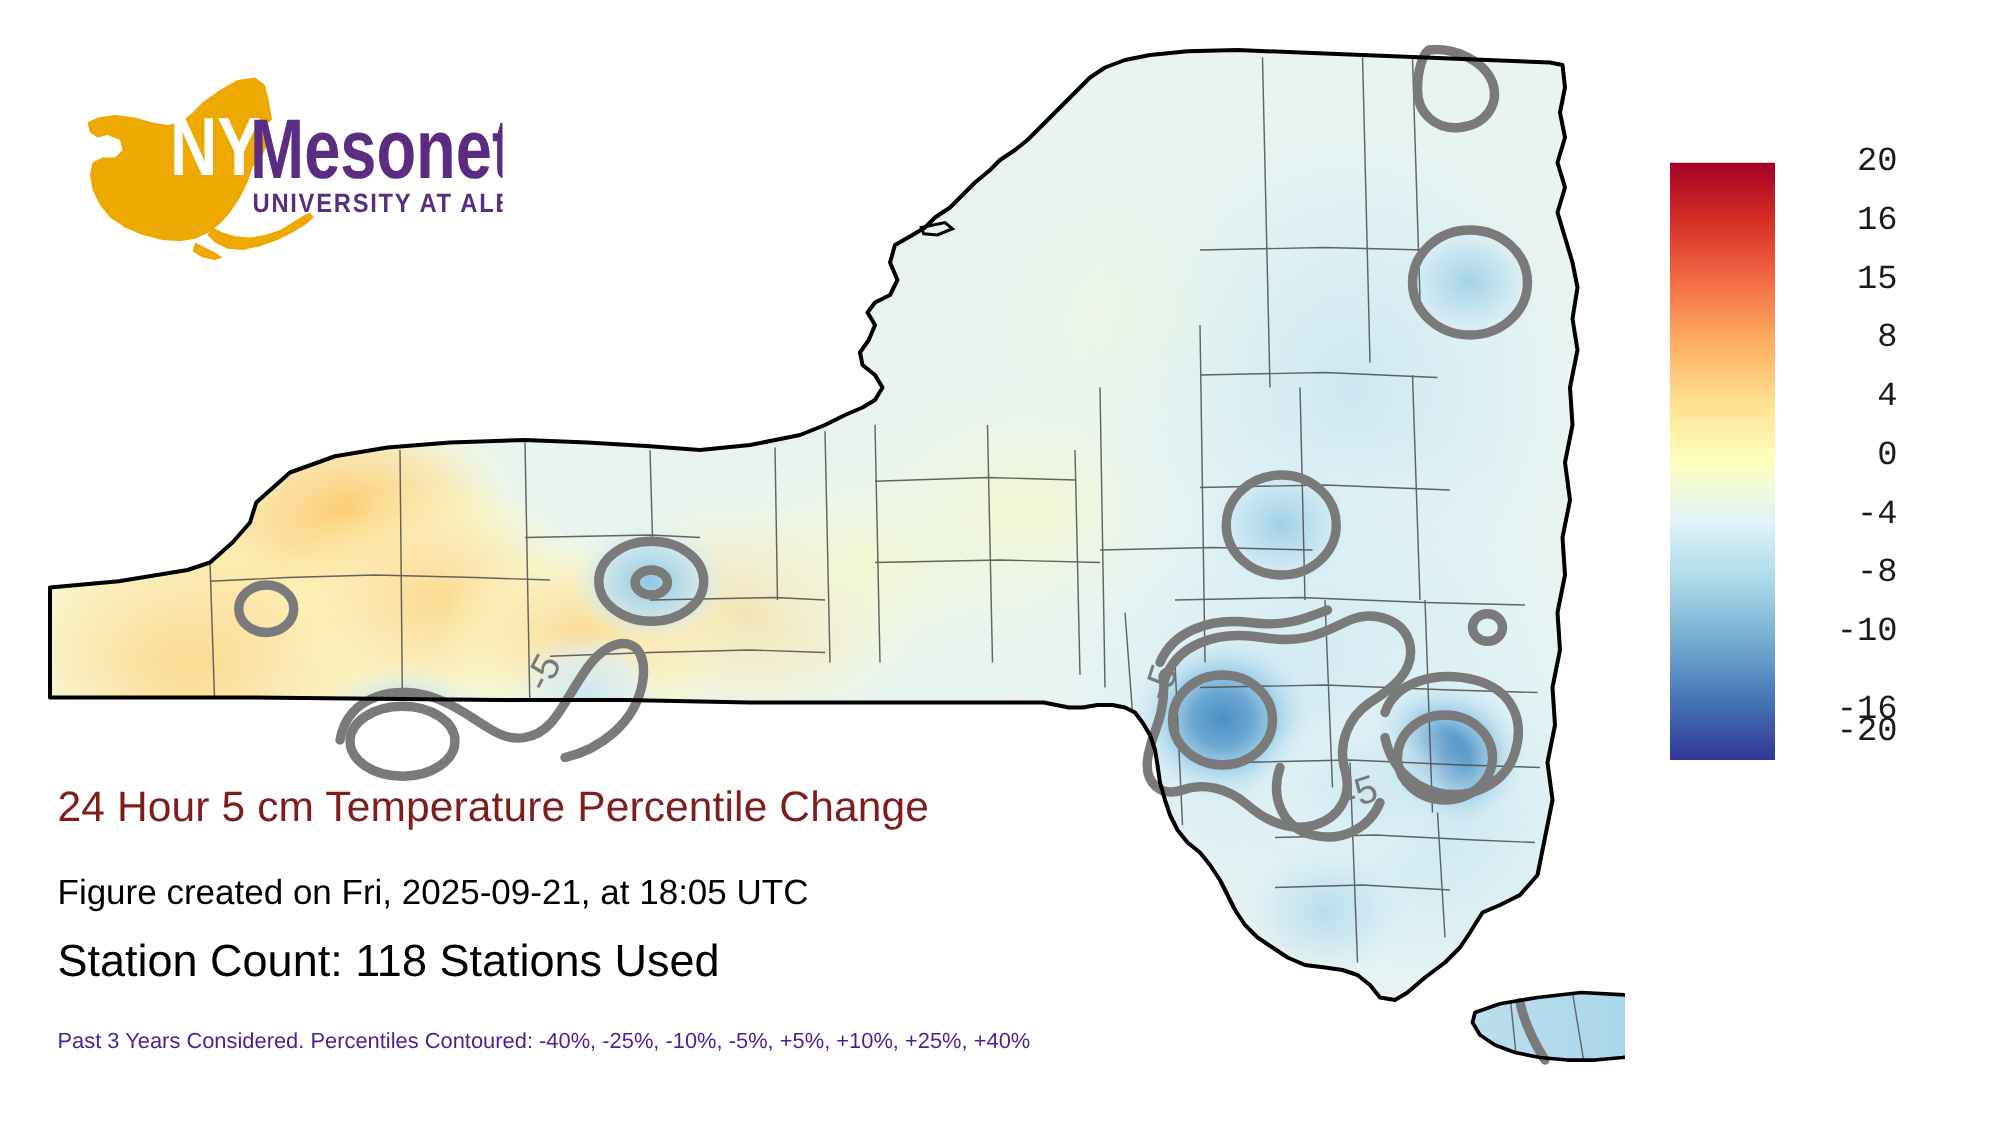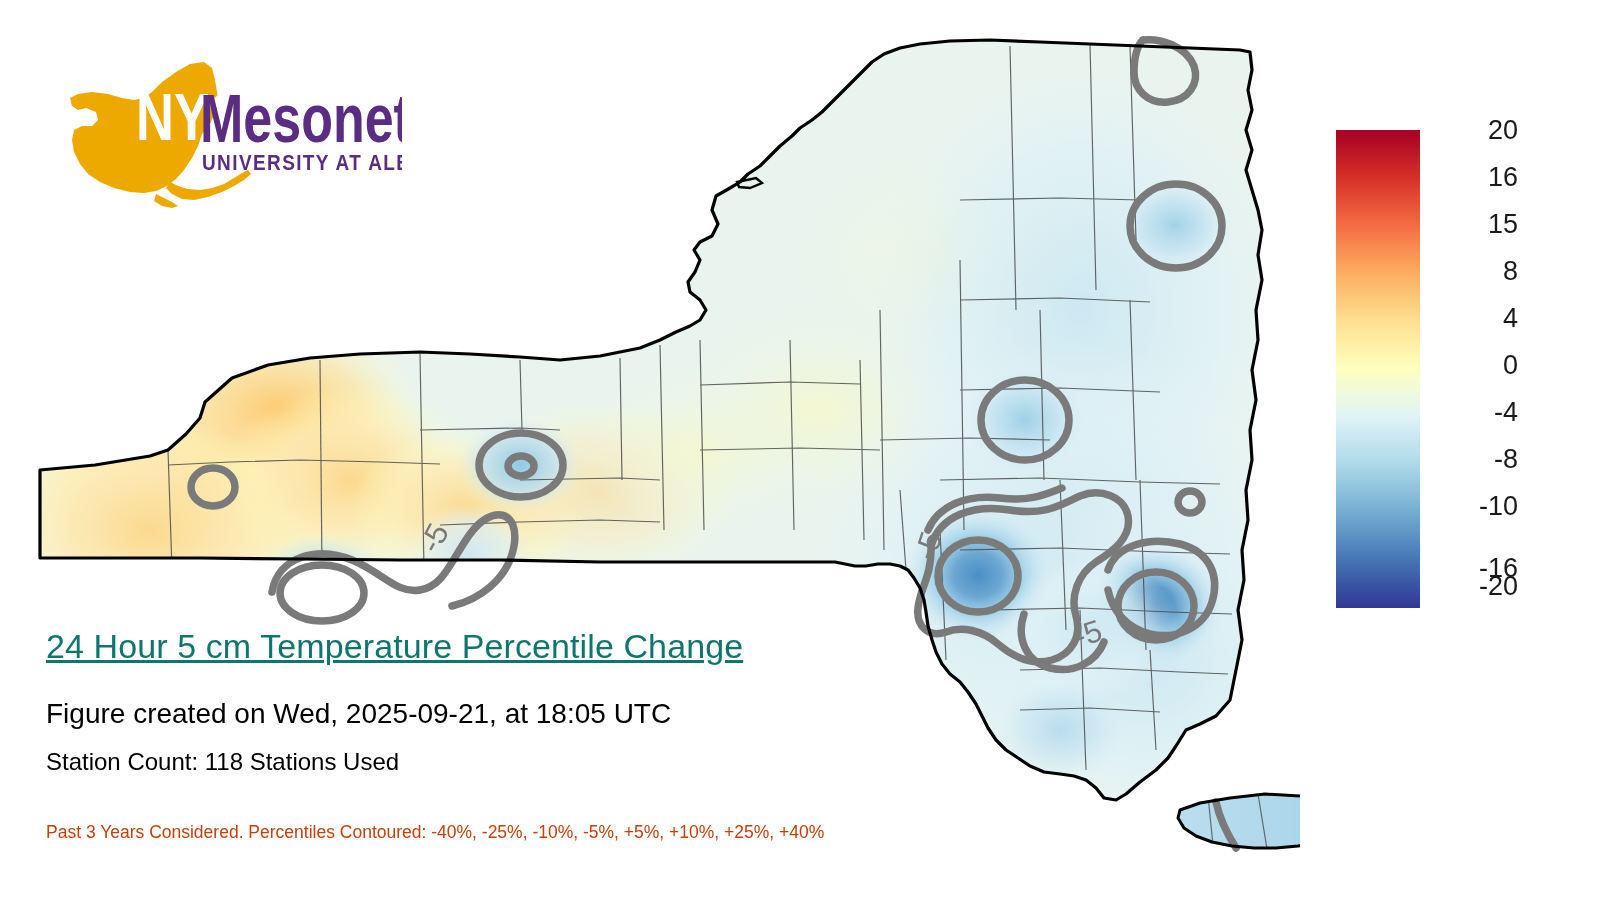--- a/index.html
+++ b/index.html
@@ -10,33 +10,33 @@
   #logo{position:absolute;left:52px;top:58px;width:350px;height:160px;}
   #logo svg{display:block;}
 
   
   #map-panel{position:absolute;left:0px;top:10px;width:1300px;height:880px;}
   #map-svg{display:block;width:1300px;height:880px;}
 
   
   #colorbar-panel{position:absolute;left:1330px;top:120px;width:250px;height:500px;}
   #cbar-gradient{position:absolute;left:6px;top:10px;width:84px;height:478px;}
-  #cbar-ticklabels{position:absolute;left:96px;top:0px;width:120px;height:500px;}
+  #cbar-ticklabels{position:absolute;left:96px;top:0px;width:120px;height:500px;font-family:Liberation Mono, monospace;}
   .cbar-tick{position:absolute;left:0;width:92px;text-align:right;
              font-size:27px;line-height:27px;color:#1a1a1a;}
 
   
   #title-main{position:absolute;left:46px;top:627px;font-size:34px;
-              letter-spacing:0.1px;color:#0f766e;white-space:nowrap;text-decoration:underline;}
+              letter-spacing:0.1px;color:#7f1d1d;white-space:nowrap;}
   #subtitle-created{position:absolute;left:46px;top:698px;font-size:28px;
               color:#000;white-space:nowrap;}
-  #subtitle-stations{position:absolute;left:46px;top:748px;font-size:24px;
+  #subtitle-stations{position:absolute;left:46px;top:748px;font-size:36px;
               color:#000;white-space:nowrap;}
   #footnote{position:absolute;left:46px;top:822px;font-size:17.5px;
-              color:#c2410c;white-space:nowrap;}
+              color:#4c1d95;white-space:nowrap;}
 
   .contour-label{font-family:"Liberation Sans",sans-serif;font-size:31px;
                  fill:#7a7a7a;font-weight:400;}
 </style>
 </head>
 <body>
 
 <div id="logo">
   <svg viewBox="0 0 350 160" width="350" height="160">
 
@@ -329,15 +329,15 @@
     <div class="cbar-tick" style="top:232px">0</div>
     <div class="cbar-tick" style="top:279px">-4</div>
     <div class="cbar-tick" style="top:326px">-8</div>
     <div class="cbar-tick" style="top:373px">-10</div>
     <div class="cbar-tick" style="top:435px">-16</div>
     <div class="cbar-tick" style="top:453px">-20</div>
   </div>
 </div>
 
 <div id="title-main">24 Hour 5 cm Temperature Percentile Change</div>
-<div id="subtitle-created">Figure created on Wed, 2025-09-21, at 18:05 UTC</div>
+<div id="subtitle-created">Figure created on Fri, 2025-09-21, at 18:05 UTC</div>
 <div id="subtitle-stations">Station Count: 118 Stations Used</div>
 <div id="footnote">Past 3 Years Considered. Percentiles Contoured: -40%, -25%, -10%, -5%, +5%, +10%, +25%, +40%</div>
 
 </body></html>

